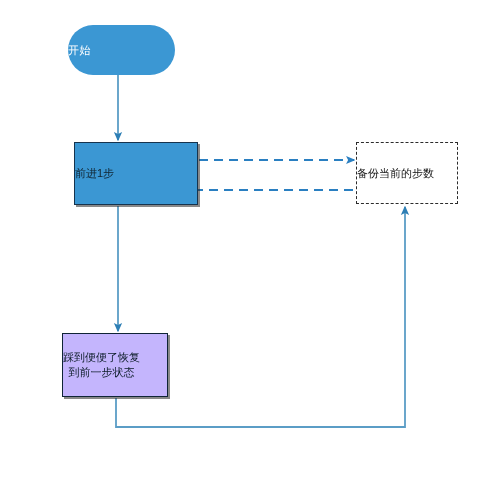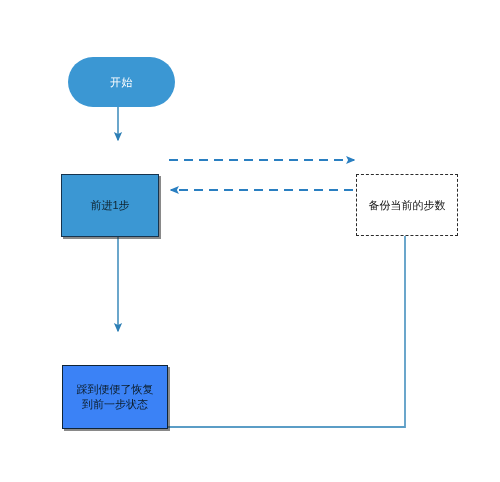--- a/index.html
+++ b/index.html
@@ -19,56 +19,54 @@
     left: 0;
     top: 0;
     width: 500px;
     height: 482px;
   }
   .node {
     position: absolute;
     box-sizing: border-box;
     display: flex;
     align-items: center;
-    justify-content: center;
     text-align: center;
     line-height: 1.32;
     white-space: pre-line;
-    margin-top: 32px;
   }
   
   #node-start {
     left: 68px;
     top: 25px;
     width: 107px;
     height: 50px;
     background: #3b97d3;
     border-radius: 25px;
     color: #ffffff;
     font-size: 11px;
     letter-spacing: 0.4px;
   }
   
   #node-step {
-    left: 61px;
+    left: 74px;
     top: 142px;
-    width: 98px;
+    width: 124px;
     height: 63px;
     background: #3b97d3;
     border: 1.6px solid #16334d;
     color: #10232f;
     font-size: 11px;
     box-shadow: 2px 2px 0 0 rgba(40,40,40,0.55);
   }
   #node-restore {
     left: 62px;
     top: 333px;
     width: 106px;
     height: 64px;
-    background: #3b82f6;
+    background: #c4b5fd;
     border: 1.6px solid #0f2436;
     color: #0c1c28;
     font-size: 11px;
     box-shadow: 2px 2px 0 0 rgba(40,40,40,0.55);
   }
   
   #node-backup {
     left: 356px;
     top: 142px;
     width: 102px;

